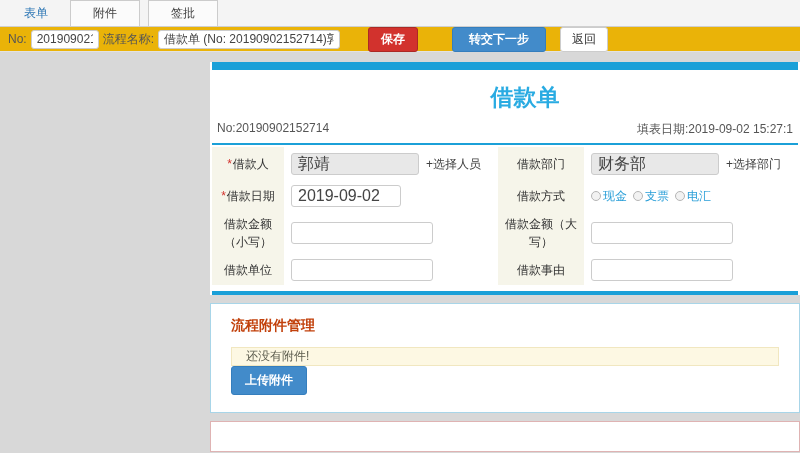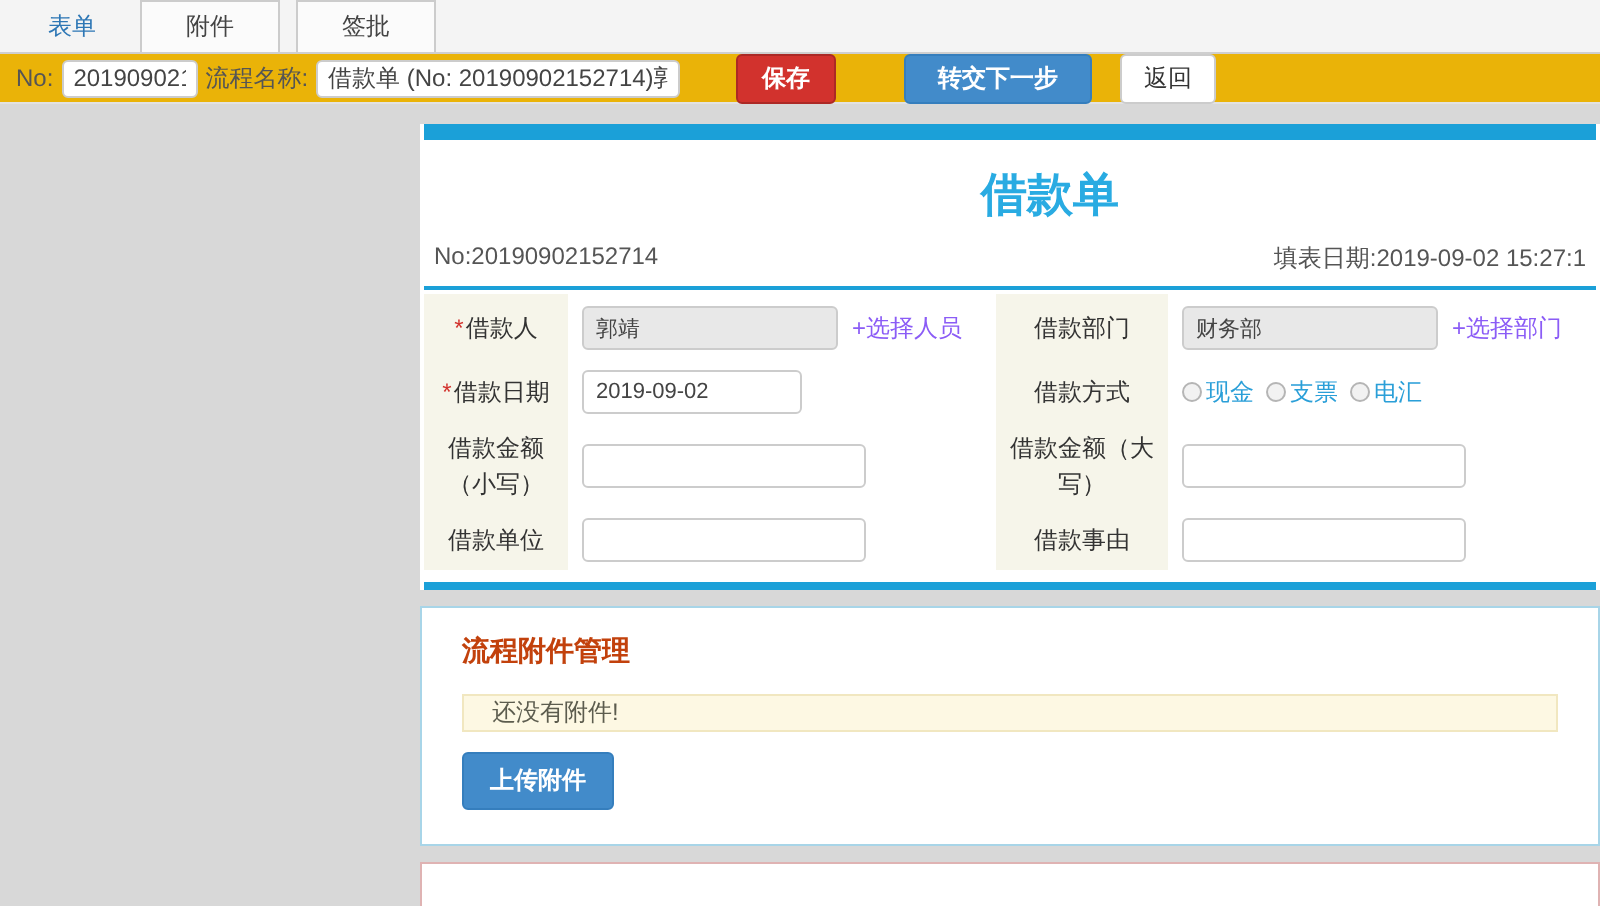--- a/index.html
+++ b/index.html
@@ -38,38 +38,38 @@
     margin:12px 0 8px;padding-left:40px; }
   .meta { display:flex; justify-content:space-between; font-size:12px; color:#555;
     padding:0 7px 5px; }
   .blue-line { height:2px; background:#1ba0d8; margin:0 2px; }
   .fgrid { display:grid; grid-template-columns:72px 214px 86px 1fr;
     grid-template-rows:34px 30px 44px 30px; margin:2px 2px 0; }
   .lbl { background:#f6f5ea; display:flex; align-items:center; justify-content:center;
     text-align:center; padding:2px 4px; color:#333; line-height:1.5; }
   .req { color:#d2322d; margin-right:1px; }
   .fld { display:flex; align-items:center; padding-left:7px; }
-  .fld input { height:22px; border:1px solid #ccc; border-radius:3px; font-size:11px;
+  .fld input { height:22px; border:1px solid #ccc; border-radius:3px; font-size:16px;
     padding:0 6px; color:#444; }
   .in-ro { width:128px; background:#e8e8e8; }
   .in-date { width:110px; }
   .in-std { width:142px; }
-  .pick-link { color:#8b5cf6; margin-left:7px; text-decoration:none; }
+  .pick-link { color:#404040; margin-left:7px; text-decoration:none; }
   .radios { display:flex; align-items:center; gap:6px;justify-content:flex-end; }
   .radio-item { display:flex; align-items:center; color:#2a9fd8; }
   .radio-dot { width:10px; height:10px; border:1px solid #b5b5b5; background:#f2f2f2;
     border-radius:50%; margin-right:2px; display:inline-block; }
   .blue-bar-bot { height:4px; background:#1ba0d8; margin:6px 2px 0; }
 
   
   .attach-panel { margin-top:8px; border:1px solid #a8d5e8; padding:13px 20px 17px; }
   .sec-head-blue { color:#c2410c; font-weight:bold; font-size:14px; margin-bottom:12px; }
   .alert { background:#fdf8e3; border:1px solid #f1e7c0; padding:0 14px;
     color:#5c5c4e; font-size:12px; }
-  .btn-upload { margin-top:10px; background:#428bca; border-color:#357ebd; color:#fff;
+  .btn-upload { background:#428bca; border-color:#357ebd; color:#fff;
     padding:5px 13px; }
 
   
   .approve-panel { margin-top:8px; border:1px solid #dfb3b3; padding:13px 20px 16px; }
 </style>
 </head>
 <body>
 
 <div class="tabbar">
   <div class="tab active">表单</div>

